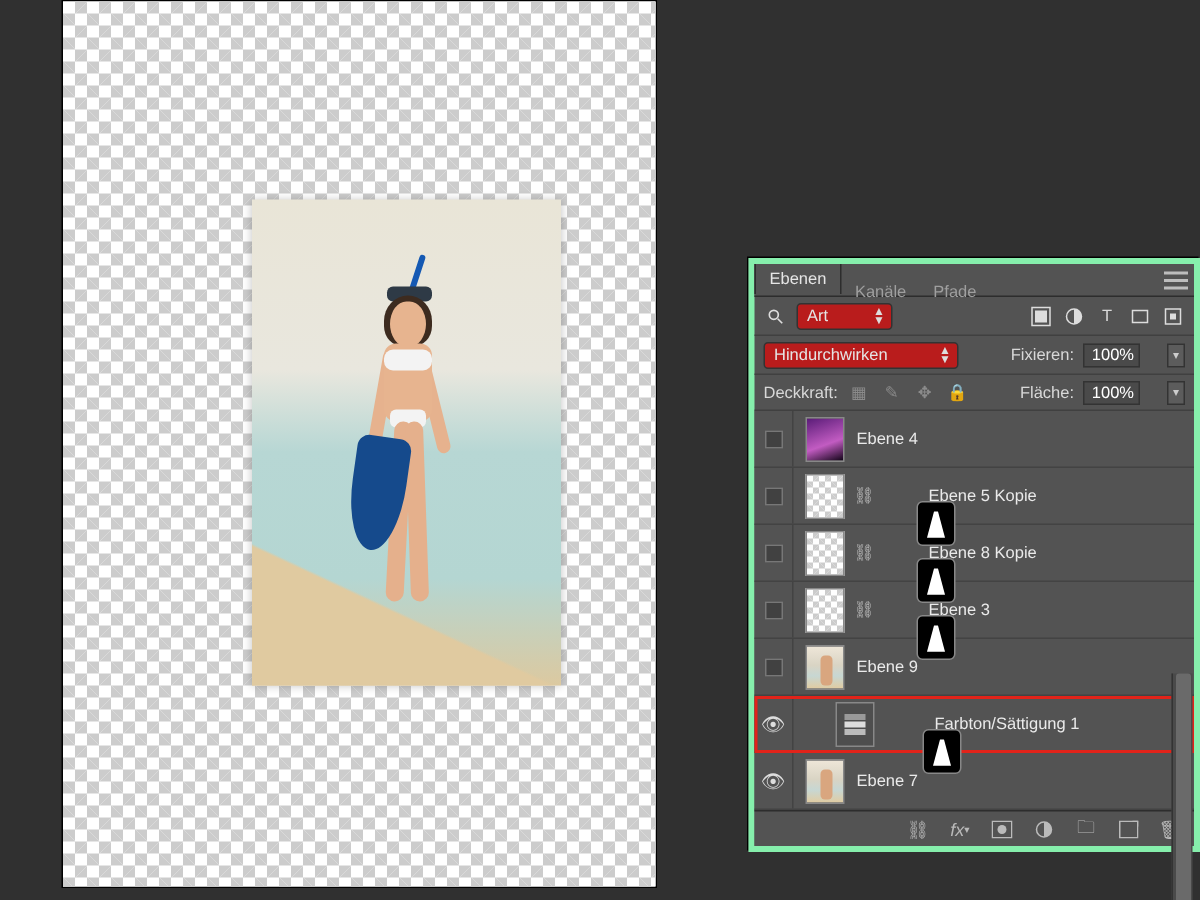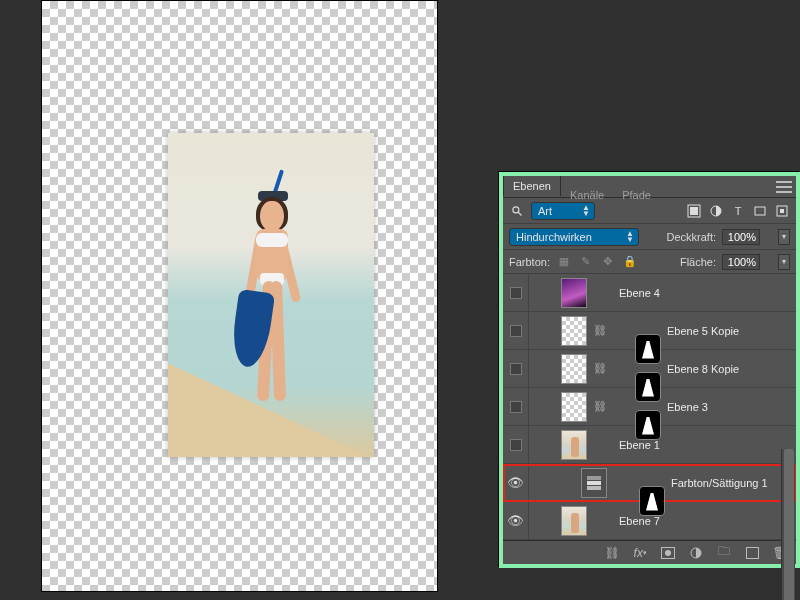--- a/index.html
+++ b/index.html
@@ -39,34 +39,34 @@
   .mask{position:absolute;left:26px;top:18px;width:30px;height:10px;background:#2e3a46;border-radius:4px;}
 
   
   .panel{position:absolute;right:0;top:172px;width:301px;background:#535353;border:4px solid #86efac;box-shadow:-1px -1px 0 #000;}
   .tabs{display:flex;align-items:center;height:22px;background:#535353;border-bottom:1px solid #2d2d2d;}
   .tab{padding:4px 9px;color:#9f9f9f;cursor:default;position:relative;margin-top:16px;}
   .tab.active{color:#e5e5e5;background:#535353;border:1px solid #2d2d2d;border-bottom:none;border-top:none;margin-top:-1px;}
   .tab-menu{margin-left:auto;margin-right:4px;width:16px;height:12px;display:flex;flex-direction:column;justify-content:space-between;}
   .tab-menu span{height:2px;background:#bdbdbd;}
   .toolbar1{display:flex;align-items:center;height:26px;padding:0 6px;gap:6px;border-bottom:1px solid #404040;}
-  .select{position:relative;height:18px;background:#0369a1;border:1px solid #333;border-radius:3px;display:flex;align-items:center;padding:0 16px 0 6px;color:#e5e5e5;}
+  .select{position:relative;height:18px;background:#b91c1c;border:1px solid #333;border-radius:3px;display:flex;align-items:center;padding:0 16px 0 6px;color:#e5e5e5;}
   .select .arrows{position:absolute;right:4px;top:2px;font-size:8px;line-height:6px;color:#ddd;}
   .ico{width:16px;height:16px;display:inline-flex;align-items:center;justify-content:center;color:#d9d9d9;}
   .row2{display:flex;align-items:center;height:26px;padding:0 6px;gap:6px;border-bottom:1px solid #404040;}
   .label{color:#d8d8d8;}
   .pct{display:flex;align-items:center;gap:18px;}
   .pct .box{width:38px;height:16px;border:1px solid #333;background:#4a4a4a;display:flex;align-items:center;justify-content:flex-end;padding-right:3px;color:#fff;}
   .pct .btn{width:12px;height:16px;border:1px solid #333;background:#5c5c5c;display:flex;align-items:center;justify-content:center;font-size:8px;}
   .row3{display:flex;align-items:center;height:24px;padding:0 6px;gap:6px;border-bottom:1px solid #404040;}
   .lockicons{display:flex;gap:6px;color:#8b8b8b;}
   .lockicons .ico{color:#8b8b8b;}
 
   .layers{background:#535353;}
-  .layer{display:flex;align-items:center;height:38px;border-bottom:1px solid #434343;padding-right:6px;gap:24px;}
+  .layer{display:flex;align-items:center;height:38px;border-bottom:1px solid #434343;padding-right:6px;}
   .layer.selected{outline:2px solid #e2231a;outline-offset:-2px;background:#535353;}
   .vis{width:26px;height:100%;display:flex;align-items:center;justify-content:center;border-right:1px solid #434343;}
   .vis .chk{width:12px;height:12px;border:1px solid #777;background:#414141;}
   .eye{font-size:13px;color:#ddd;}
   .thumbs{display:flex;align-items:center;gap:6px;margin-left:8px;}
   .thumb{width:26px;height:30px;border:1px solid #888;background:#fff;position:relative;}
   .thumb.checker{background-image:
       linear-gradient(45deg,#ccc 25%,transparent 25%),
       linear-gradient(-45deg,#ccc 25%,transparent 25%),
       linear-gradient(45deg,transparent 75%,#ccc 75%),
@@ -161,29 +161,29 @@
         </svg>
       </div>
   </div>
 
   <div class="row2">
     <div class="select" style="width:130px">
       <span>Hindurchwirken</span>
       <span class="arrows">▲<br>▼</span>
     </div>
     <div style="flex:1"></div>
-    <span class="label">Deckkraft:</span>
+    <span class="label">Fixieren:</span>
     <div class="pct">
       <div class="box">100%</div>
       <div class="btn">▾</div>
     </div>
   </div>
 
   <div class="row3">
-    <span class="label">Farbton:</span>
+    <span class="label">Deckkraft:</span>
     <div class="lockicons">
       <span class="ico">▦</span>
       <span class="ico">✎</span>
       <span class="ico">✥</span>
       <span class="ico">🔒</span>
     </div>
     <div style="flex:1"></div>
     <span class="label">Fläche:</span>
     <div class="pct">
       <div class="box">100%</div>
@@ -239,21 +239,21 @@
       <span class="lname">Ebene 3</span>
     </div>
 
     <div class="layer">
       <div class="vis">
           <div class="chk"></div>
         </div>
       <div class="thumbs">
         <div class="thumb photo-mini"></div>
       </div>
-      <span class="lname">Ebene 1</span>
+      <span class="lname">Ebene 9</span>
     </div>
 
     <div class="layer selected">
       <div class="vis">
           <span class="eye">👁</span>
         </div>
       <div class="thumbs" style="margin-left:28px">
         <div class="thumb adj">
           <svg viewBox="0 0 18 18">
               <rect x="2" y="7" width="14" height="4" fill="#ddd"></rect>

